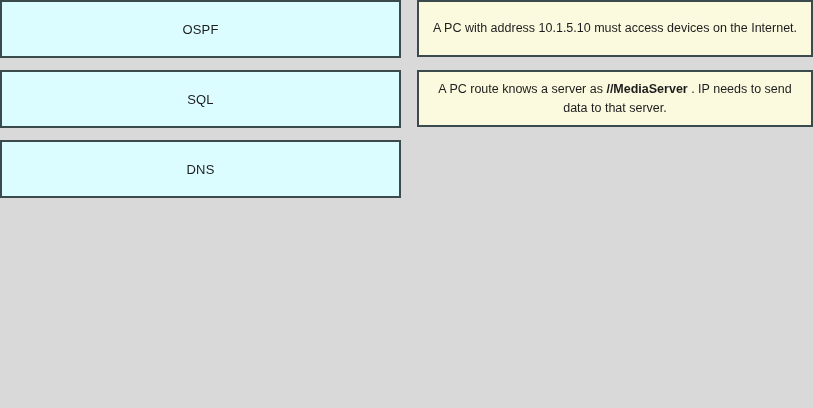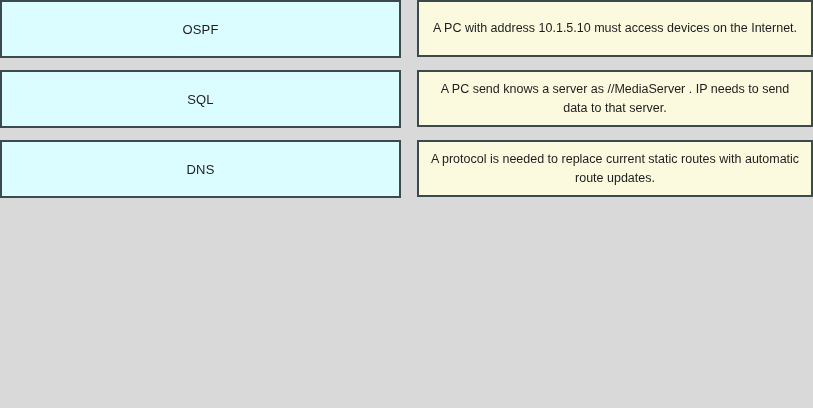--- a/index.html
+++ b/index.html
@@ -60,21 +60,21 @@
     justify-content: center;
     padding: 0 10px;
   }
   .scenario-text {
     font-size: 12.5px;
     color: #1d1d1d;
     text-align: center;
     line-height: 1.45;
   }
   .scenario-text b {
-    font-weight: normal;
+    font-weight: bold;
   }
 </style>
 </head>
 <body>
 
 <div id="exercise">
 
   <div class="column" id="terms-column">
     <div class="term-card">
       <span class="term-label">OSPF</span>
@@ -88,23 +88,18 @@
   </div>
 
   <div class="column" id="scenarios-column">
     <div class="scenario-card">
       <div class="scenario-text">
         <span>A PC with address 10.1.5.10 must access devices on the Internet.</span><b></b><span></span>
       </div>
     </div>
     <div class="scenario-card">
       <div class="scenario-text">
-        <span>A PC send knows a server as </span><b>//MediaServer</b><span> . IP needs to send data to that server.</span>
-      </div>
-    </div>
-    <div class="scenario-card">
-      <div class="scenario-text">
-        <span>A protocol is needed to replace current static routes with automatic route updates.</span><b></b><span></span>
+        <span>A PC route knows a server as </span><b>//MediaServer</b><span> . IP needs to send data to that server.</span>
       </div>
     </div>
   </div>
 
 </div>
 
 </body></html>

